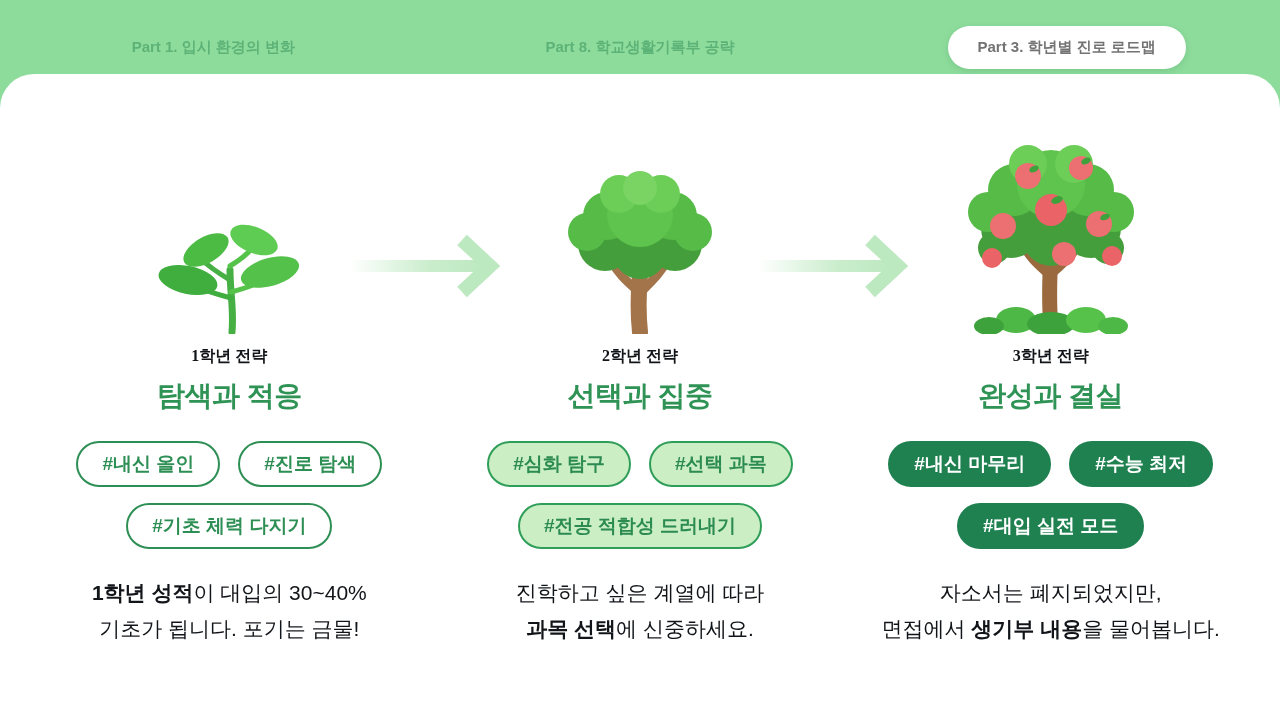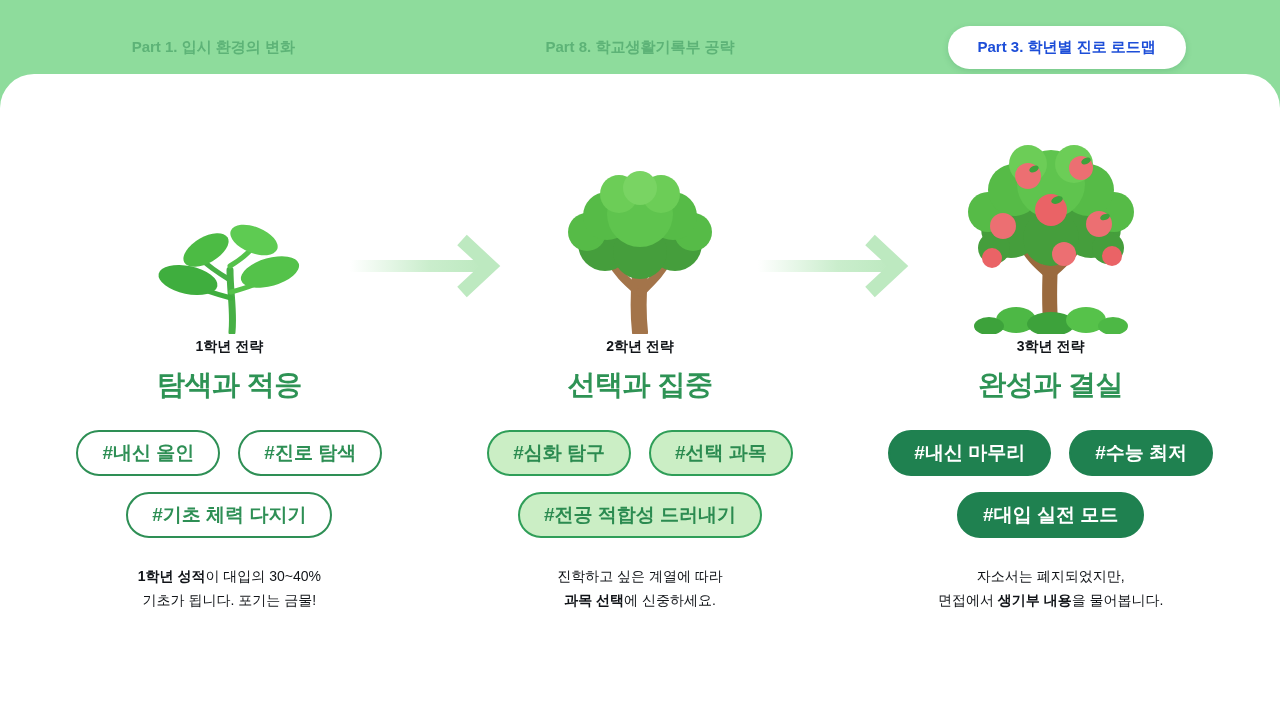--- a/index.html
+++ b/index.html
@@ -10,47 +10,47 @@
     color:#111418;
   }
   
   .topnav{height:94px;display:flex;align-items:center;}
   .nav-item{flex:1;display:flex;justify-content:center;align-items:center;}
   .nav-label{
     font-size:15px;font-weight:700;color:#5db377;
     padding:12px 30px;border-radius:999px;white-space:nowrap;cursor:pointer;
   }
   .nav-item.active .nav-label{
-    background:#ffffff;color:#1d4ed8;
+    background:#ffffff;color:#737373;
     box-shadow:0 2px 6px rgba(30,110,60,.18);
   }
   
   .card{
     position:absolute;left:0;right:0;top:74px;bottom:0;
     background:#ffffff;border-radius:34px 34px 0 0;
     display:flex;justify-content:space-between;
     padding:50px 24px 0;box-sizing:border-box;
   }
   .column{flex:1;display:flex;flex-direction:column;align-items:center;min-width:0;}
   .illus{height:210px;display:flex;align-items:flex-end;justify-content:center;}
-  .stage{font-size:14px;font-weight:700;color:#111418;margin-top:4px;}
+  .stage{font-size:16px;font-weight:700;color:#111418;margin-top:12px;font-family:Liberation Serif, serif;}
   .col-title{font-size:28px;font-weight:800;color:#2e9355;margin:10px 0 0;letter-spacing:-.5px;}
   .tags{
     margin-top:26px;display:flex;flex-wrap:wrap;justify-content:center;
     gap:16px 18px;max-width:372px;
   }
   .tag{
     display:inline-block;font-size:19px;font-weight:700;white-space:nowrap;
     padding:10px 24px;border-radius:999px;border:2.5px solid transparent;line-height:1.15;
   }
   .col-outline .tag{background:#ffffff;border-color:#2e8f55;color:#2e8f55;}
   .col-tint .tag{background:#cbeec5;border-color:#2f9e58;color:#2b8b50;}
   .col-solid .tag{background:#1f8150;border-color:#1f8150;color:#ffffff;}
   .desc{
-    margin:26px 0 0;font-size:14px;line-height:1.72;text-align:center;color:#111418;
+    margin:26px 0 0;font-size:21px;line-height:1.72;text-align:center;color:#111418;
   }
   .desc .line{display:block;white-space:nowrap;}
   .desc b{font-weight:800;}
   
   .arrow{position:absolute;top:160px;width:175px;height:64px;}
   .arrow.a1{left:350px;}
   .arrow.a2{left:758px;}
 </style>
 </head>
 <body>

